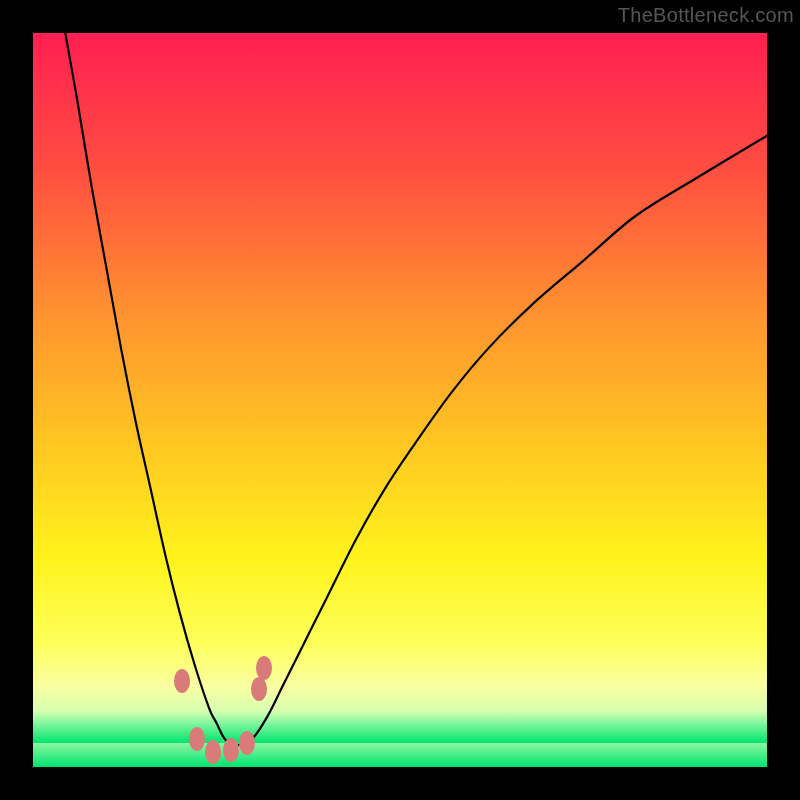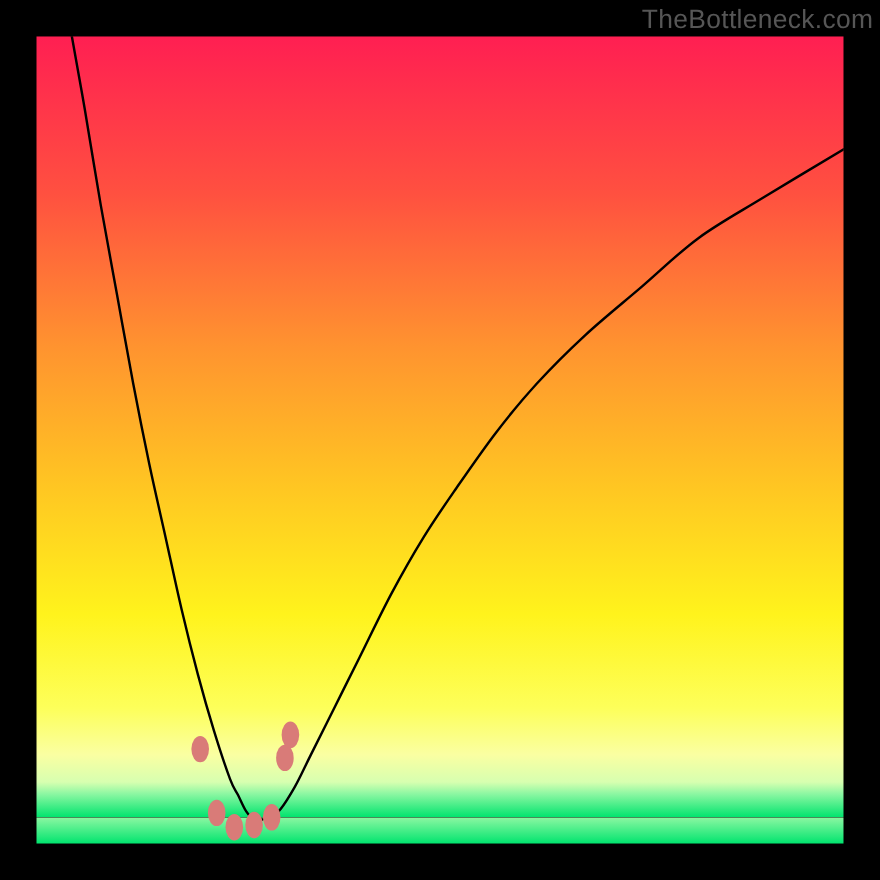--- a/index.html
+++ b/index.html
@@ -54,21 +54,21 @@
     height: 24px;
     border-radius: 8px / 12px;
     background: #d97b78;
     transform: translate(-50%, -50%);
   }
   .watermark {
     position: absolute;
     right: 6px;
     top: 4px;
     color: #565656;
-    font-size: 24px;
+    font-size: 20px;
     letter-spacing: 0.3px;
     user-select: none;
     margin-left: 21px;
   }
 </style>
 </head>
 <body>
 
 <div class="frame">
 

